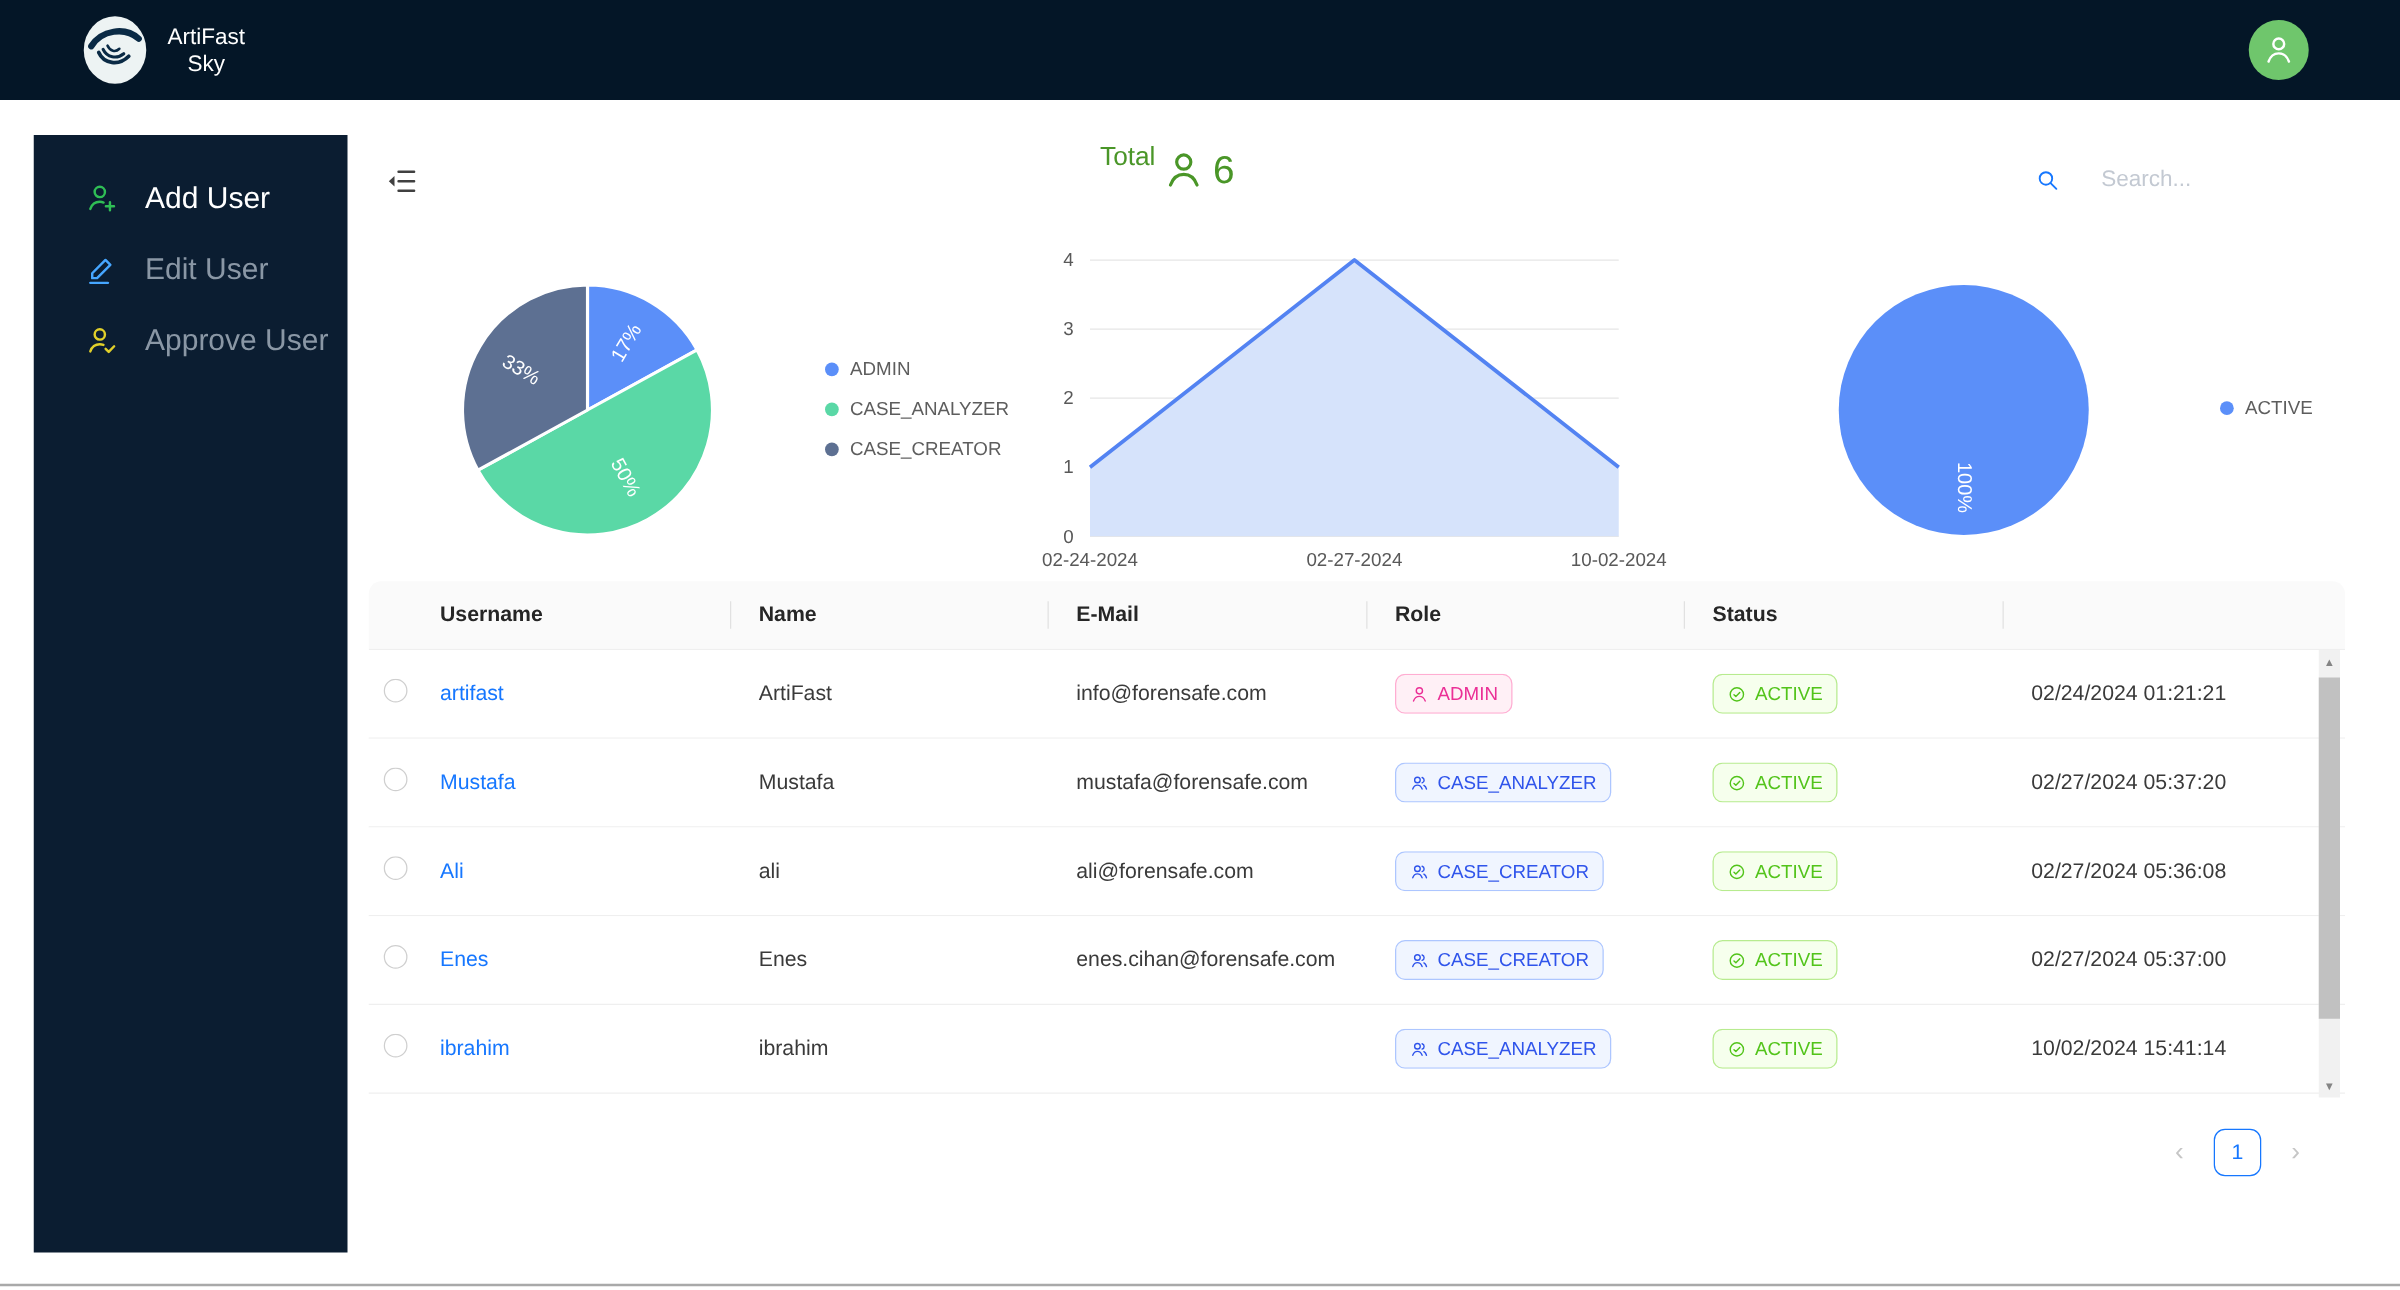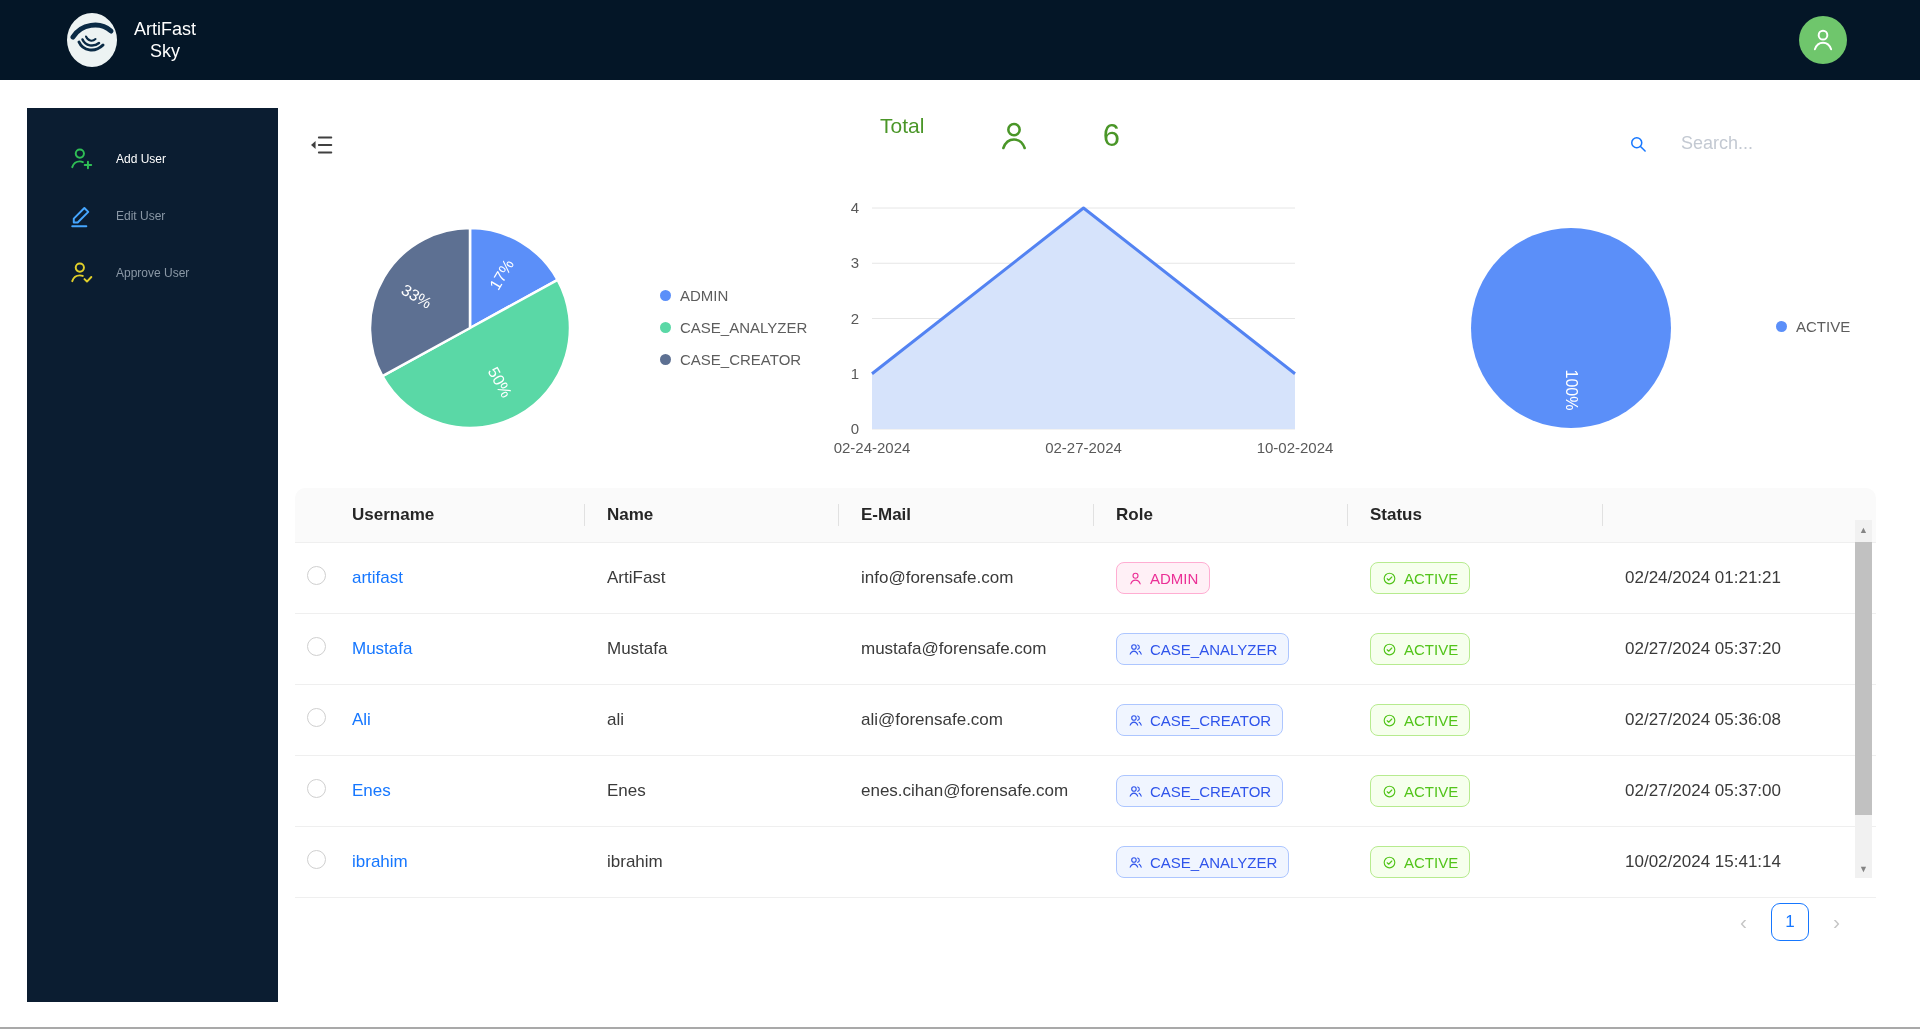--- a/index.html
+++ b/index.html
@@ -10,42 +10,42 @@
   
   .navbar{position:absolute;top:0;left:0;width:1920px;height:80px;background:#041627;display:flex;align-items:center;z-index:5;}
   .logo{width:56px;height:56px;margin-left:64px;flex:0 0 auto;}
   .brand{color:#fff;font-size:18px;line-height:1.25;margin-left:14px;text-align:center;}
   .nav-items{display:flex;height:80px;margin-left:92px;}
   .nav-item{height:80px;display:flex;align-items:center;padding:0 19px;color:#fff;font-size:19px;cursor:pointer;}
   .nav-item.active{background:#1677ff;}
   .avatar{width:48px;height:48px;border-radius:50%;background:#6fc66c;margin-left:auto;margin-right:73px;display:flex;align-items:center;justify-content:center;cursor:pointer;}
   
   .sidebar{position:absolute;left:27px;top:108px;width:251px;height:894px;background:#0b1d31;padding-top:22px;box-sizing:border-box;}
-  .side-item{display:flex;align-items:center;gap:21px;height:57px;padding-left:42px;font-size:12px;color:#8a97a5;cursor:pointer;}
+  .side-item{display:flex;align-items:center;gap:21px;height:57px;padding-left:42px;font-size:24px;color:#8a97a5;cursor:pointer;}
   .side-item.active{color:#ffffff;}
   
   .collapse-btn{position:absolute;left:308px;top:132px;width:26px;height:26px;color:#404040;cursor:pointer;}
-  .total-wrap{position:absolute;left:880px;top:118px;width:240px;display:flex;align-items:center;justify-content:space-between;gap:6px;}
+  .total-wrap{position:absolute;left:880px;top:118px;width:240px;display:flex;align-items:center;justify-content:flex-start;gap:6px;}
   .total-label{font-size:21px;transform:translateY(-10px);}
   .total-value{font-size:31px;}
   .search-wrap{position:absolute;left:1628px;top:132px;display:flex;align-items:center;gap:7px;}
   .search-input{border:none;outline:none;font-size:18px;color:#333;width:140px;background:transparent;margin-left:24px;}
   .search-input::placeholder{color:#c3c9d2;}
   
   .pie-svg{position:absolute;overflow:visible;}
   #pie-roles{left:370px;top:228px;}
   #pie-status{left:1471px;top:228px;}
   #area-chart{position:absolute;left:830px;top:195px;overflow:visible;}
   .legend{position:absolute;display:flex;flex-direction:column;gap:15px;}
   #legend-roles{left:660px;top:287px;}
   #legend-status{left:1776px;top:318px;}
   .legend-item{display:flex;align-items:center;gap:9px;font-size:15px;color:#5d5d5d;cursor:pointer;}
   .legend-dot{width:11px;height:11px;border-radius:50%;flex:0 0 auto;}
   
-  .table{position:absolute;left:295px;top:488px;width:1581px;}
+  .table{position:absolute;left:295px;top:465px;width:1581px;}
   .t-head,.t-row{display:grid;grid-template-columns:50px 239px 254px 255px 254px 255px 256px 18px;}
   .t-head{height:54px;background:#fafafa;border-radius:10px 10px 0 0;font-weight:700;color:#262626;font-size:17px;border-bottom:1px solid #efefef;}
   .th{position:relative;display:flex;align-items:center;height:100%;padding-left:23px;box-sizing:border-box;}
   .th.first-col{padding-left:7px;}
   .th.divided::before{content:"";position:absolute;left:0;top:16px;bottom:16px;width:1px;background:#e1e1e1;}
   .t-row{height:70px;align-items:center;border-bottom:1px solid #efefef;background:#fff;font-size:17px;color:#3a3a3a;}
   .cell{padding-left:23px;white-space:nowrap;overflow:hidden;}
   .c-user{padding-left:7px;}
   .user-link{color:#1677ff;cursor:pointer;}
   .radio{display:inline-block;width:19px;height:19px;border:1px solid #cfcfcf;border-radius:50%;background:#fff;margin-left:12px;box-sizing:border-box;cursor:pointer;}

